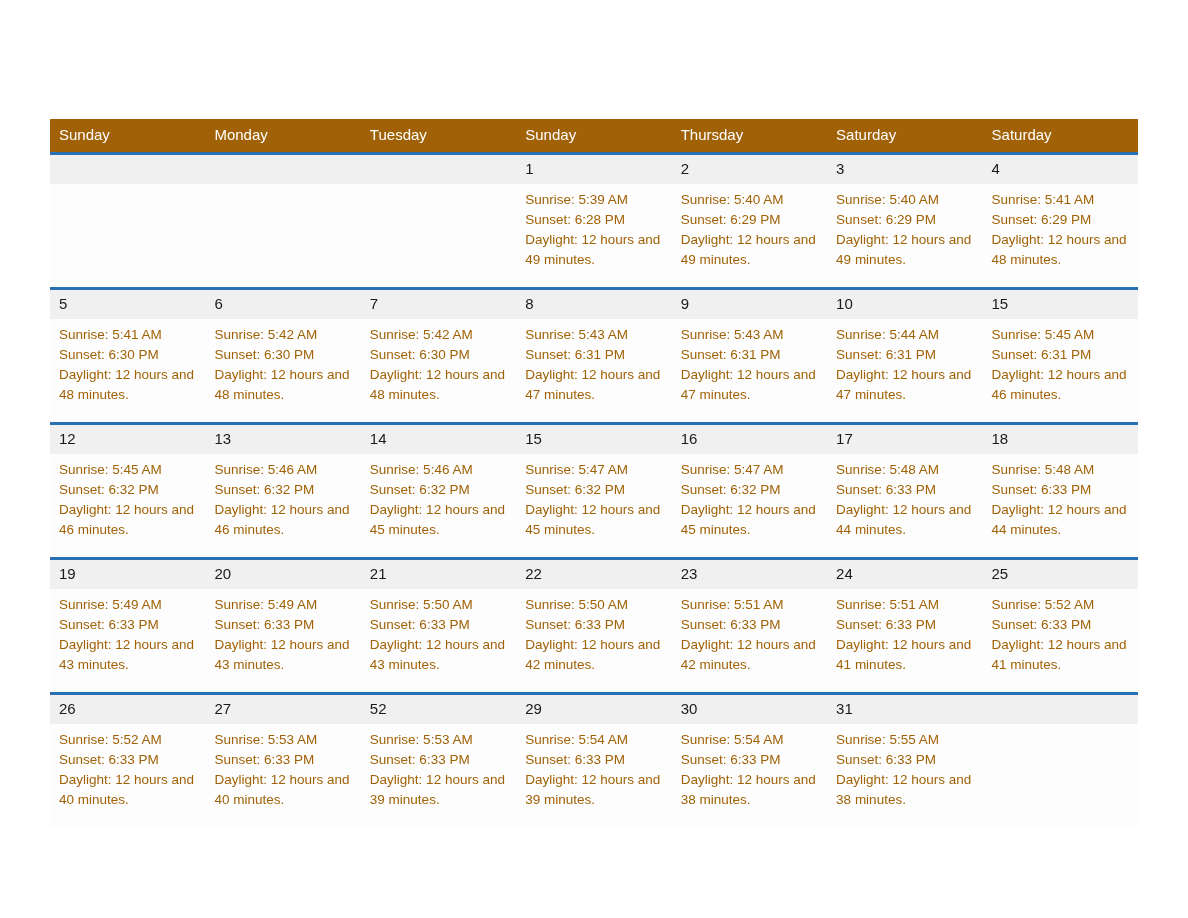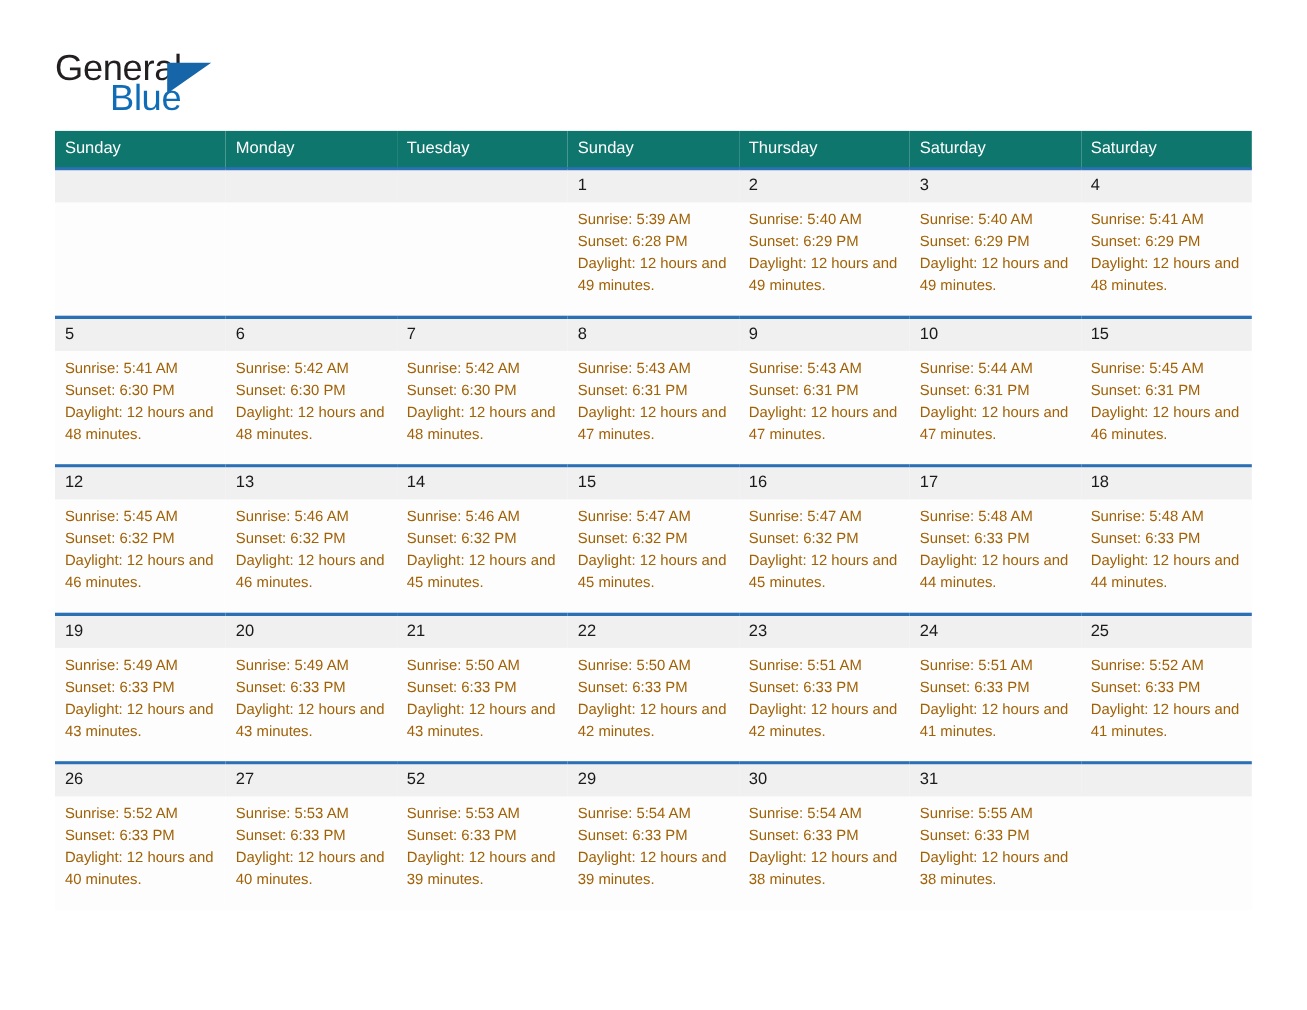--- a/index.html
+++ b/index.html
@@ -87,21 +87,21 @@
   }
 
   
   .calendar {
     margin-top: 13px;
     width: 1088px;
     border-collapse: collapse;
     table-layout: fixed;
   }
   .calendar th {
-    background: #0f766e;
+    background: #a16207;
     color: #ffffff;
     font-weight: normal;
     font-size: 15px;
     line-height: 18px;
     text-align: left;
     padding: 7px 0 8px 9px;
     border: none;
   }
   .calendar td {
     vertical-align: top;
@@ -136,25 +136,20 @@
   .details .wrapline { white-space: normal; }
   td.empty .daynum { color: transparent; }
 </style>
 </head>
 <body>
 
 <div class="page">
 
   <div class="masthead">
 
-    <div class="logo">
-      <span class="logo-general">General</span>
-      <span class="logo-triangle"></span>
-      <span class="logo-blue">Blue</span>
-    </div>
 
     <div class="title-block">
     </div>
 
   </div>
 
   <table class="calendar">
     <thead>
       <tr>
         <th>Sunday</th>

